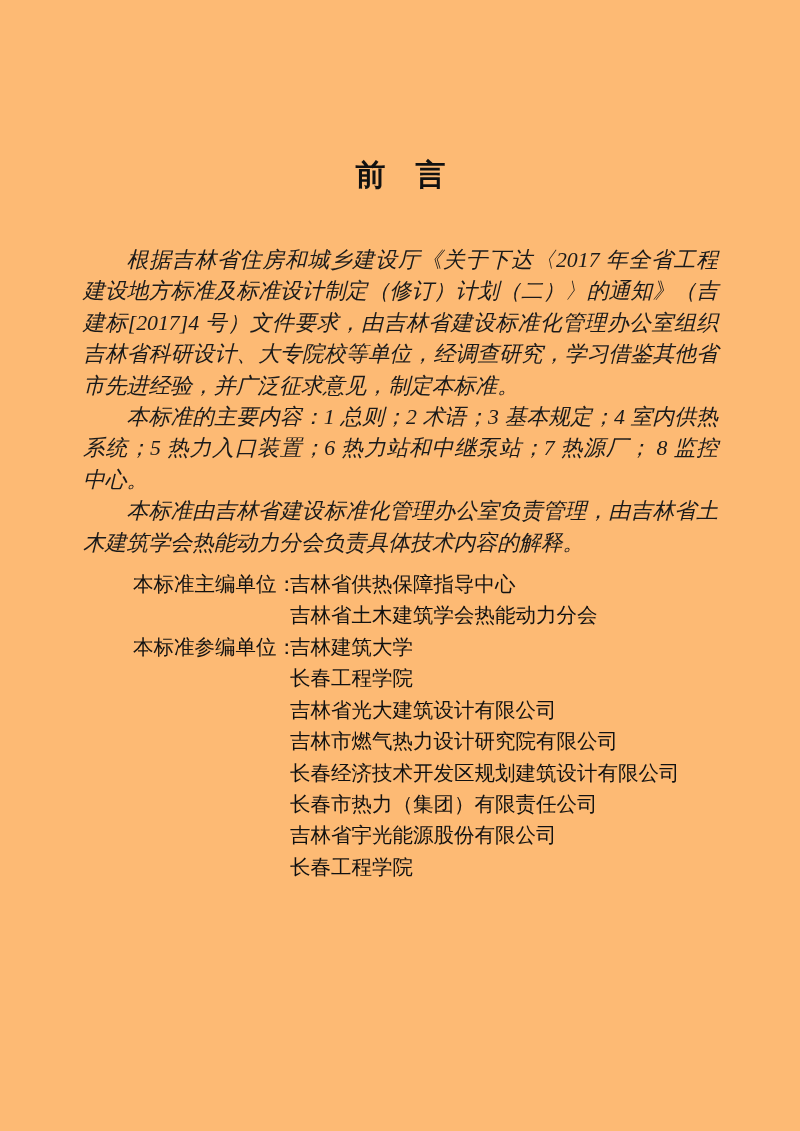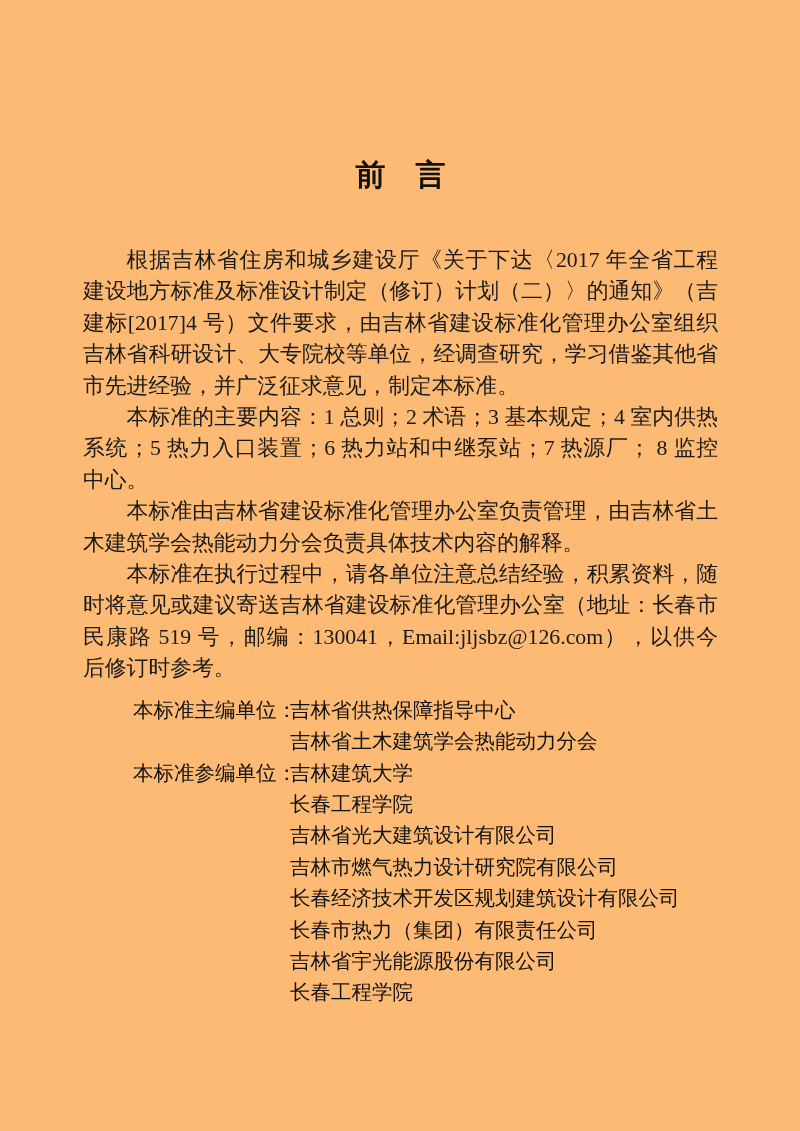--- a/index.html
+++ b/index.html
@@ -28,20 +28,21 @@
     color: #111111;
   }
   .body-text p {
     margin: 0;
     font-size: 21.8px;
     line-height: 31.4px;
     text-align: justify;
     text-justify: inter-ideograph;
     text-indent: 2em;
     word-break: break-word;
+    font-style: italic;
   }
   .units-section {
     margin-top: 10px;
     font-size: 20.5px;
     line-height: 31.4px;
     font-weight: normal;
     color: #111111;
   }
   .unit-group {
     display: flex;
@@ -67,21 +68,20 @@
 
 <div class="page">
   <div class="content">
 
     <h1 class="doc-title">前　言</h1>
 
     <div class="body-text">
       <p>根据吉林省住房和城乡建设厅《关于下达〈2017 年全省工程建设地方标准及标准设计制定（修订）计划（二）〉的通知》（吉建标[2017]4 号）文件要求，由吉林省建设标准化管理办公室组织吉林省科研设计、大专院校等单位，经调查研究，学习借鉴其他省市先进经验，并广泛征求意见，制定本标准。</p>
       <p>本标准的主要内容：1 总则；2 术语；3 基本规定；4 室内供热系统；5 热力入口装置；6 热力站和中继泵站；7 热源厂； 8 监控中心。</p>
       <p>本标准由吉林省建设标准化管理办公室负责管理，由吉林省土木建筑学会热能动力分会负责具体技术内容的解释。</p>
-      <p>本标准在执行过程中，请各单位注意总结经验，积累资料，随时将意见或建议寄送吉林省建设标准化管理办公室（地址：长春市民康路 519 号，邮编：130041，Email:jljsbz@126.com），以供今后修订时参考。</p>
     </div>
 
     <div class="units-section">
       <div class="unit-group">
         <div class="unit-label">本标准主编单位：</div>
         <div class="org-list">
             <div class="org-name">吉林省供热保障指导中心</div>
             <div class="org-name">吉林省土木建筑学会热能动力分会</div>
           </div>
       </div>

